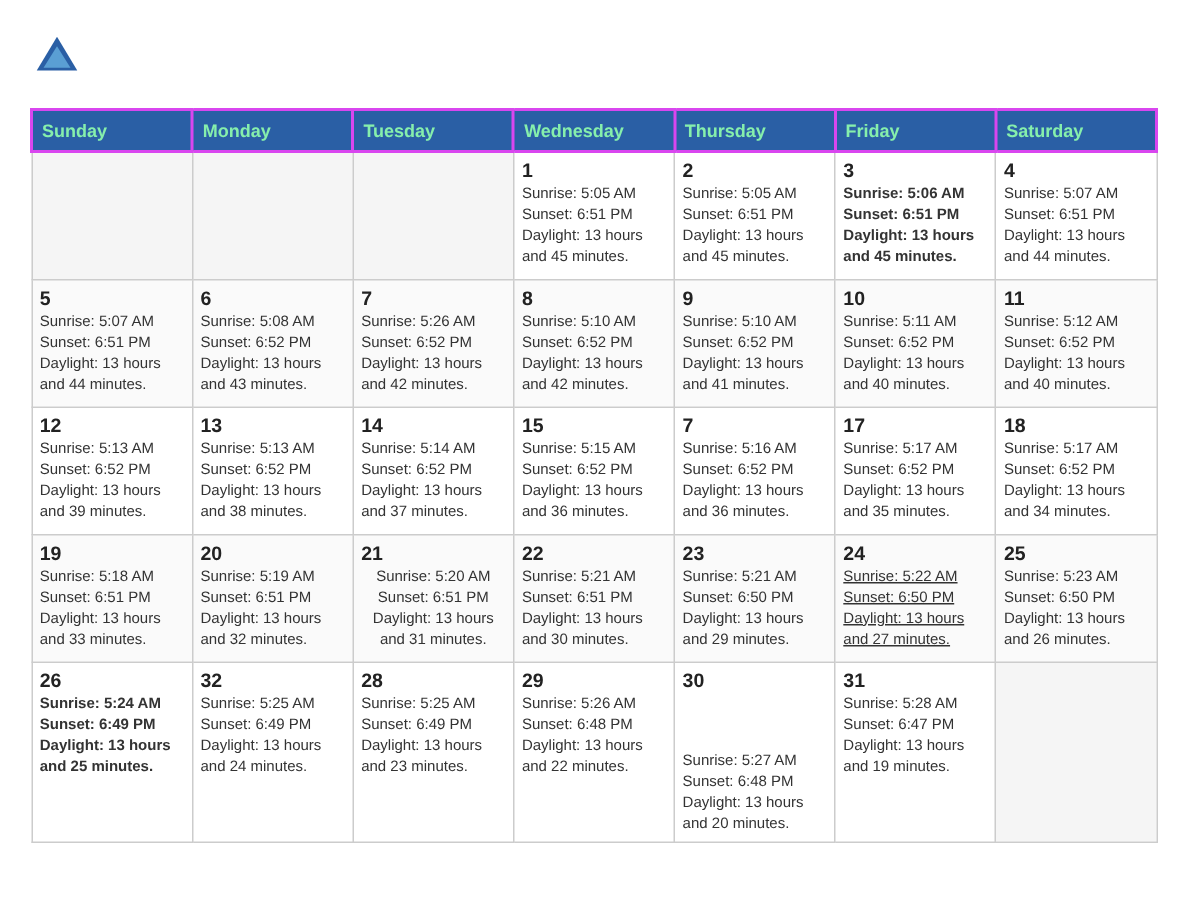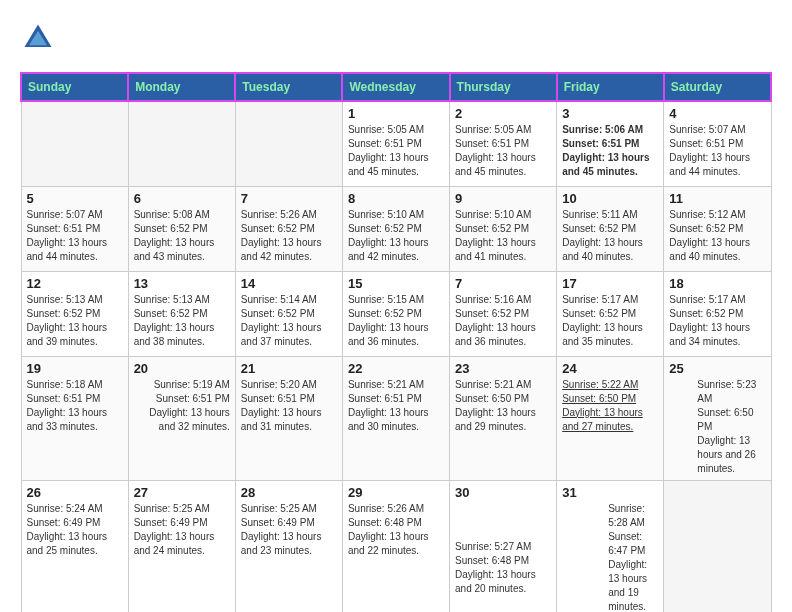--- a/index.html
+++ b/index.html
@@ -248,27 +248,27 @@
       </tr>
       <tr>
         <td>
           <span class="day-num">19</span>
           <div class="cell-info" style="white-space: pre-line;">Sunrise: 5:18 AM
 Sunset: 6:51 PM
 Daylight: 13 hours and 33 minutes.</div>
         </td>
         <td>
           <span class="day-num">20</span>
-          <div class="cell-info" style="white-space: pre-line; text-align: right;">Sunrise: 5:19 AM
+          <div class="cell-info" style="white-space: pre-line;">Sunrise: 5:19 AM
 Sunset: 6:51 PM
 Daylight: 13 hours and 32 minutes.</div>
         </td>
         <td>
           <span class="day-num">21</span>
-          <div class="cell-info" style="white-space: pre-line;">Sunrise: 5:20 AM
+          <div class="cell-info" style="white-space: pre-line; text-align: center;">Sunrise: 5:20 AM
 Sunset: 6:51 PM
 Daylight: 13 hours and 31 minutes.</div>
         </td>
         <td>
           <span class="day-num">22</span>
           <div class="cell-info" style="white-space: pre-line;">Sunrise: 5:21 AM
 Sunset: 6:51 PM
 Daylight: 13 hours and 30 minutes.</div>
         </td>
         <td>
@@ -278,34 +278,34 @@
 Daylight: 13 hours and 29 minutes.</div>
         </td>
         <td>
           <span class="day-num">24</span>
           <div class="cell-info" style="white-space: pre-line; text-decoration: underline;">Sunrise: 5:22 AM
 Sunset: 6:50 PM
 Daylight: 13 hours and 27 minutes.</div>
         </td>
         <td>
           <span class="day-num">25</span>
-          <div class="cell-info" style="white-space: pre-line; margin-left: 28px;">Sunrise: 5:23 AM
+          <div class="cell-info" style="white-space: pre-line;">Sunrise: 5:23 AM
 Sunset: 6:50 PM
 Daylight: 13 hours and 26 minutes.</div>
         </td>
       </tr>
       <tr>
         <td>
           <span class="day-num">26</span>
-          <div class="cell-info" style="white-space: pre-line;">Sunrise: 5:24 AM
+          <div class="cell-info" style="white-space: pre-line; font-weight: bold;">Sunrise: 5:24 AM
 Sunset: 6:49 PM
 Daylight: 13 hours and 25 minutes.</div>
         </td>
         <td>
-          <span class="day-num">27</span>
+          <span class="day-num">32</span>
           <div class="cell-info" style="white-space: pre-line;">Sunrise: 5:25 AM
 Sunset: 6:49 PM
 Daylight: 13 hours and 24 minutes.</div>
         </td>
         <td>
           <span class="day-num">28</span>
           <div class="cell-info" style="white-space: pre-line;">Sunrise: 5:25 AM
 Sunset: 6:49 PM
 Daylight: 13 hours and 23 minutes.</div>
         </td>
@@ -316,20 +316,20 @@
 Daylight: 13 hours and 22 minutes.</div>
         </td>
         <td>
           <span class="day-num">30</span>
           <div class="cell-info" style="white-space: pre-line; margin-top: 40px;">Sunrise: 5:27 AM
 Sunset: 6:48 PM
 Daylight: 13 hours and 20 minutes.</div>
         </td>
         <td>
           <span class="day-num">31</span>
-          <div class="cell-info" style="white-space: pre-line; margin-left: 46px;">Sunrise: 5:28 AM
+          <div class="cell-info" style="white-space: pre-line;">Sunrise: 5:28 AM
 Sunset: 6:47 PM
 Daylight: 13 hours and 19 minutes.</div>
         </td>
         <td class="empty"></td>
       </tr>
     </tbody>
 </table>
 
 </body></html>

